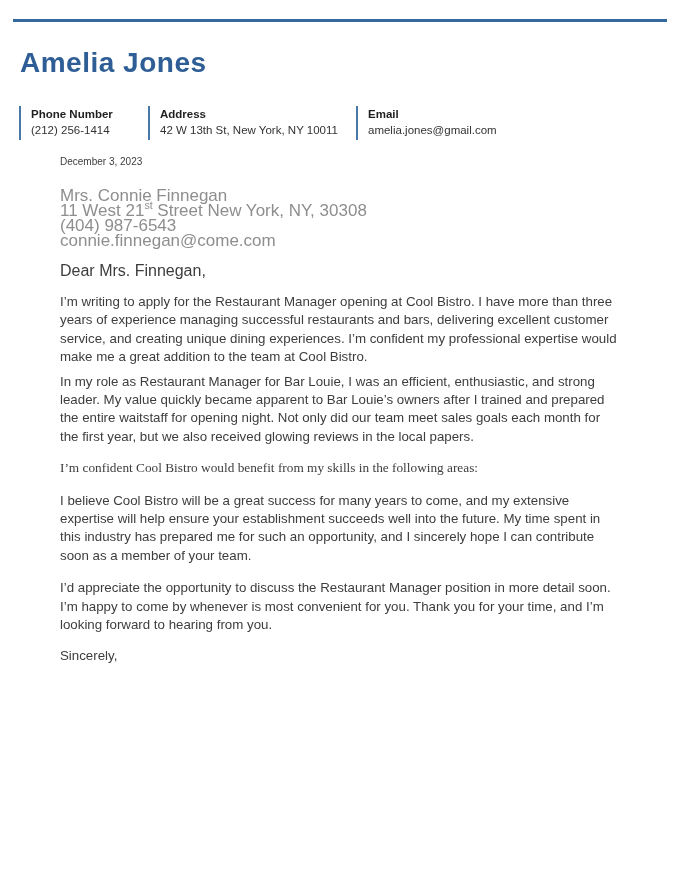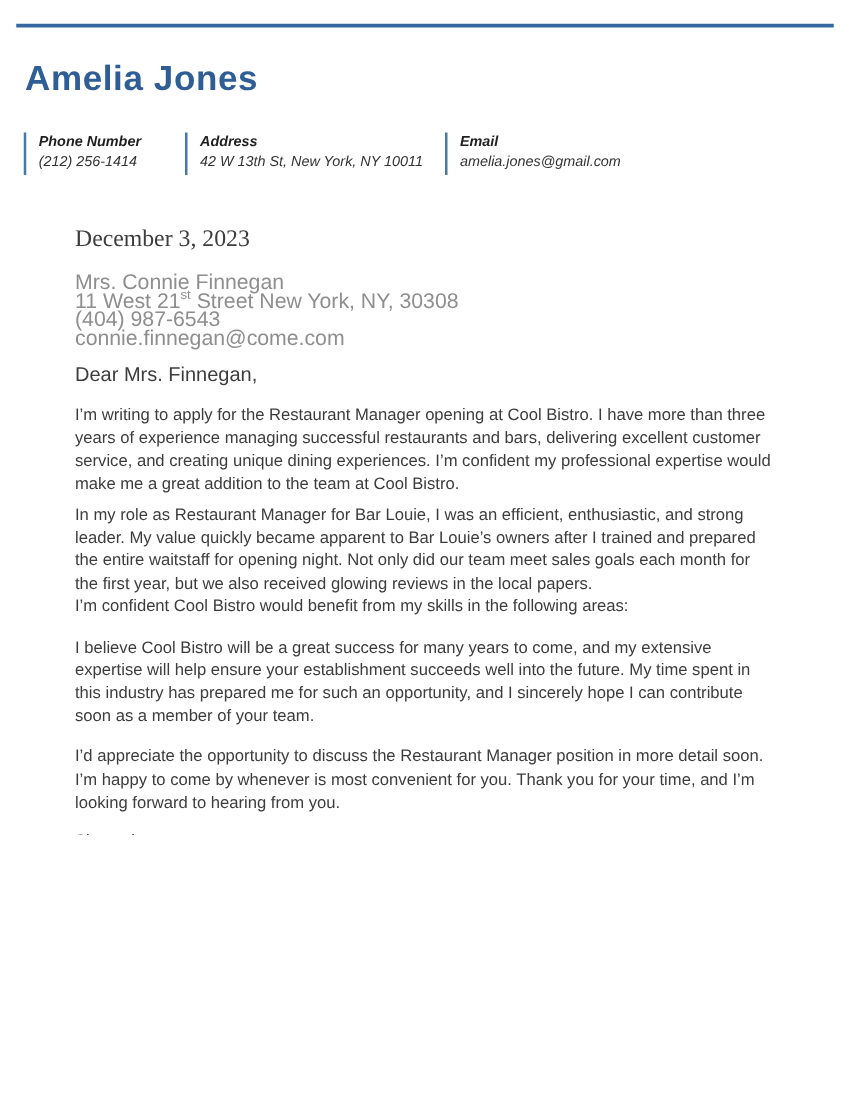--- a/index.html
+++ b/index.html
@@ -36,45 +36,43 @@
     color: var(--accent);
     letter-spacing: 0.5px;
   }
   .contact-row {
     display: flex;
     margin: 26px 0 0 19px;
   }
   .contact-item {
     border-left: 2px solid var(--contact-bar);
     padding: 1px 4px 2px 10px;
-    font-style: italic;
   }
   .contact-item.phone   { width: 129px; }
   .contact-item.address { width: 208px; }
   .contact-label {
     font-size: 11.5px;
     line-height: 15px;
     font-weight: bold;
     color: var(--label-text);
   }
   .contact-value {
     font-size: 11.5px;
     line-height: 16px;
     color: #333333;
   }
   .content {
     width: 560px;
     margin: 0 60px;
     color: var(--body-text);
   }
   .date {
-    margin-top: 45px;
-    font-size: 19px;
+    margin-top: 15px;
+    font-size: 10px;
     line-height: 14px;
-    font-family: Liberation Serif, serif;
   }
   .recipient {
     margin-top: 19px;
     color: var(--muted-text);
     font-size: 17px;
     line-height: 15px;
   }
   .recipient sup {
     font-size: 0.62em;
     vertical-align: super;
@@ -84,21 +82,21 @@
     margin-top: 16px;
     font-size: 16px;
     line-height: 14px;
   }
   .para {
     margin-top: 15px;
     font-size: 13.3px;
     line-height: 18.4px;
   }
   .para.p2 { margin-top: 6px; }
-  .para.skills { margin-top: 0; }
+  .para.skills { margin-top: 13px; font-family: Liberation Serif, serif; }
   .para.p4, .para.p5 { margin-top: 14px; }
   .bullet-list {
     list-style: none;
     margin-top: 11px;
   }
   .bullet-list li {
     position: relative;
     padding-left: 40px;
     font-size: 13.3px;
     line-height: 18.4px;

